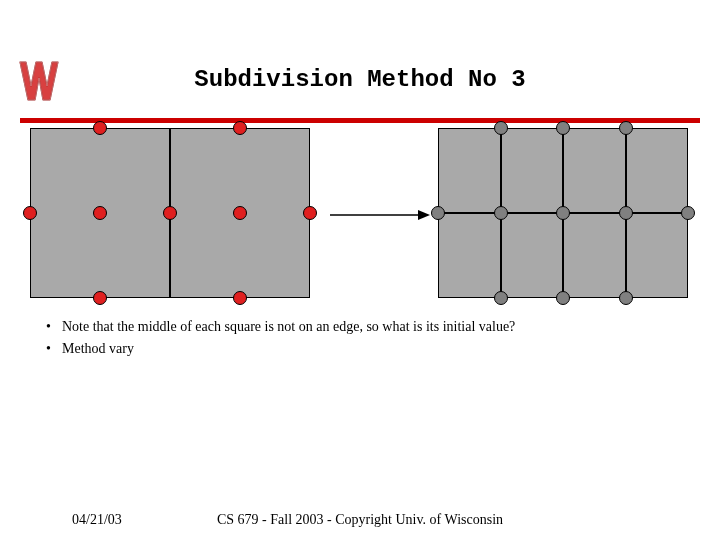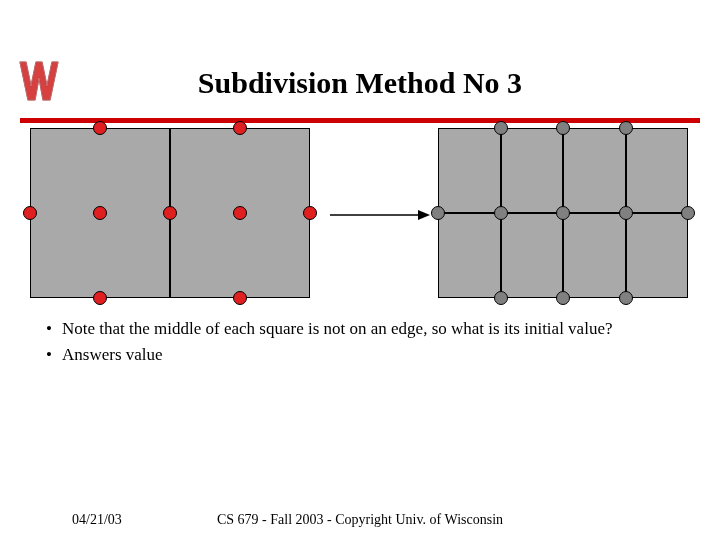--- a/index.html
+++ b/index.html
@@ -17,22 +17,23 @@
     left: 18px;
     width: 42px;
     height: 50px;
   }
   .title {
     position: absolute;
     top: 66px;
     left: 0;
     right: 0;
     text-align: center;
-    font-size: 30px;
+    font-size: 24px;
     color: #000;
+    font-family: Liberation Mono, monospace;
   }
   .red-rule {
     position: absolute;
     top: 118px;
     left: 20px;
     right: 20px;
     height: 5px;
     background: #cc0000;
   }
   .diagram-area {
@@ -83,21 +84,21 @@
   .bullets {
     position: absolute;
     top: 318px;
     left: 40px;
     right: 40px;
   }
   .bullets ul {
     list-style: none;
   }
   .bullets li {
-    font-size: 17px;
+    font-size: 14px;
     line-height: 1.3;
     color: #000;
     position: relative;
     padding-left: 22px;
     margin-bottom: 4px;
   }
   .bullets li::before {
     content: "•";
     position: absolute;
     left: 6px;
@@ -185,20 +186,20 @@
     <div class="dot gray" style="left:55.5px; top:163px;"></div>
     <div class="dot gray" style="left:118px; top:163px;"></div>
     <div class="dot gray" style="left:180.5px; top:163px;"></div>
   </div>
 
 </div>
 
 <div class="bullets">
   <ul>
     <li>Note that the middle of each square is not on an edge, so what is its initial value?</li>
-    <li>Answers value</li>
+    <li>Method vary</li>
   </ul>
 </div>
 
 <div class="footer">
   <span class="footer-date">04/21/03</span>
   <span class="footer-course">CS 679 - Fall 2003 - Copyright Univ. of Wisconsin</span>
 </div>
 
 </body></html>

